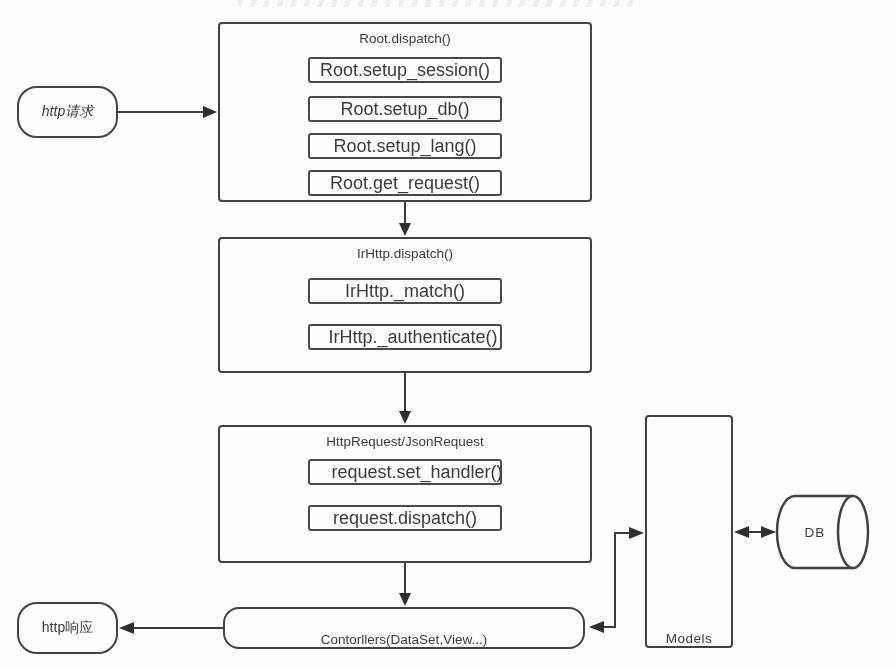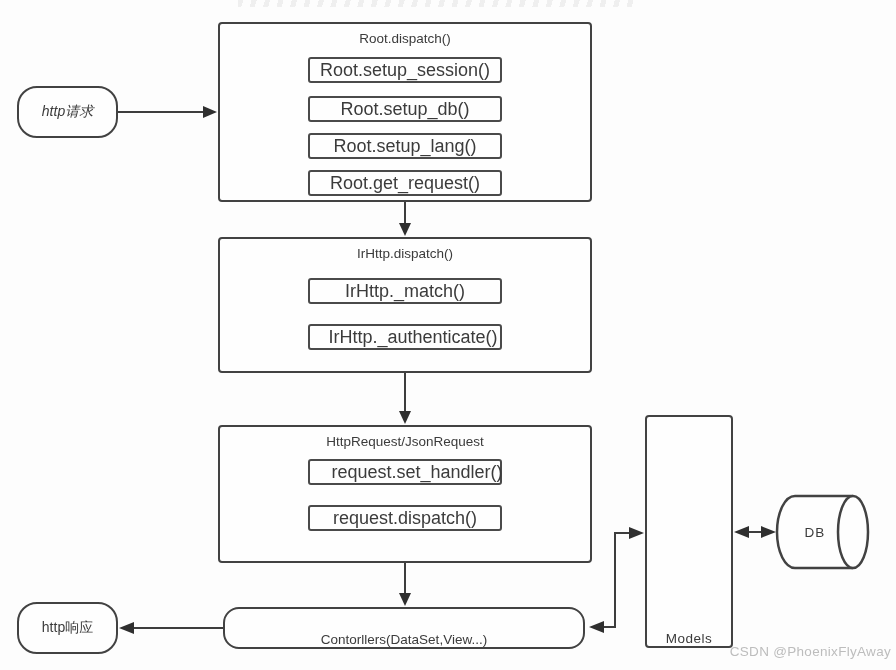--- a/index.html
+++ b/index.html
@@ -121,15 +121,14 @@
   <div class="node plain-box n-models">
     <span>Models</span>
   </div>
 
   <div class="db-label">DB</div>
 
   <div class="node stadium n-http-response">
     <span>http响应</span>
   </div>
 
-  <div class="watermark">CSDN @PhoenixFlyAway</div>
 
 </div>
 
 </body></html>

